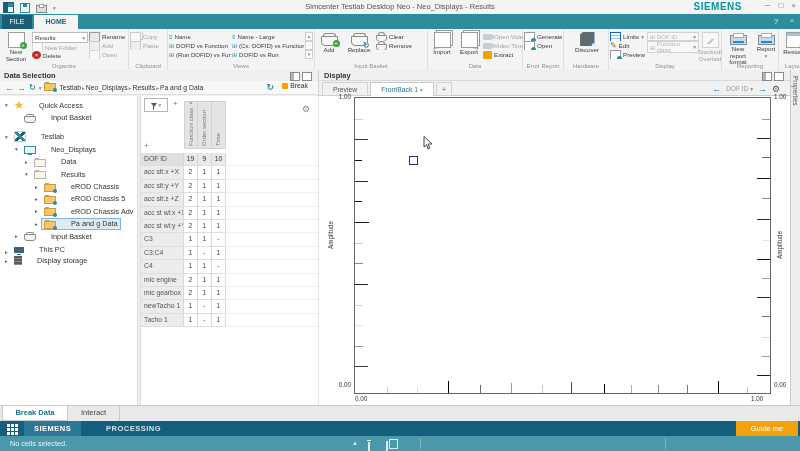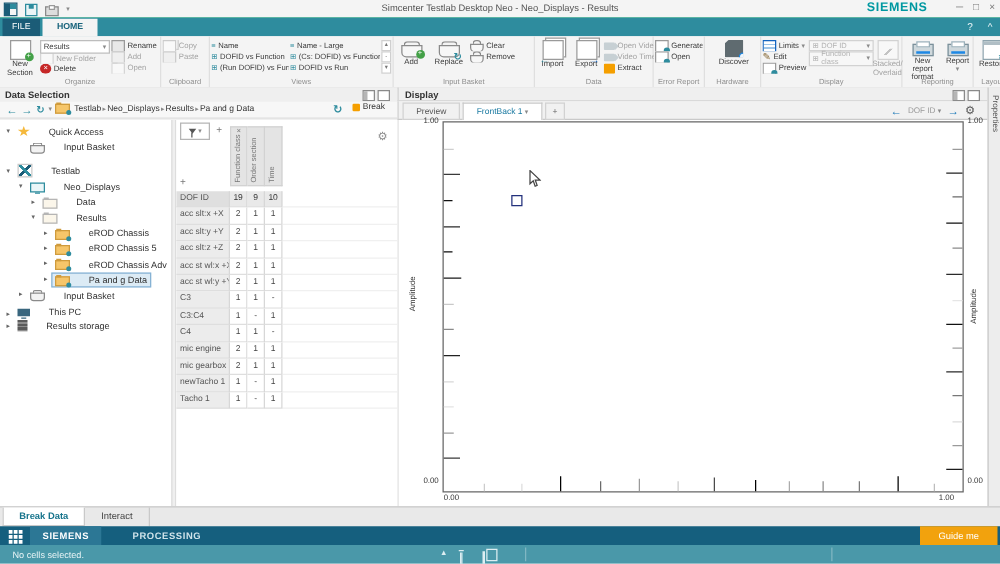--- a/index.html
+++ b/index.html
@@ -552,21 +552,21 @@
       <span class="tarrow">▸</span>
       <span class="tsel">
         <span class="tic tic-pc"></span>
         <span class="tlabel">This PC</span>
       </span>
     </div>
     <div class="titem" style="padding-left: 2px;">
       <span class="tarrow">▸</span>
       <span class="tsel">
         <span class="tic tic-storage"></span>
-        <span class="tlabel">Results storage</span>
+        <span class="tlabel">Display storage</span>
       </span>
     </div>
   </div>
 <div id="splitter"></div>
 
 <div id="dtable">
   <span id="tbl-chip">
     <span class="funnel"></span>
     <span class="car">▾</span>
   </span>

